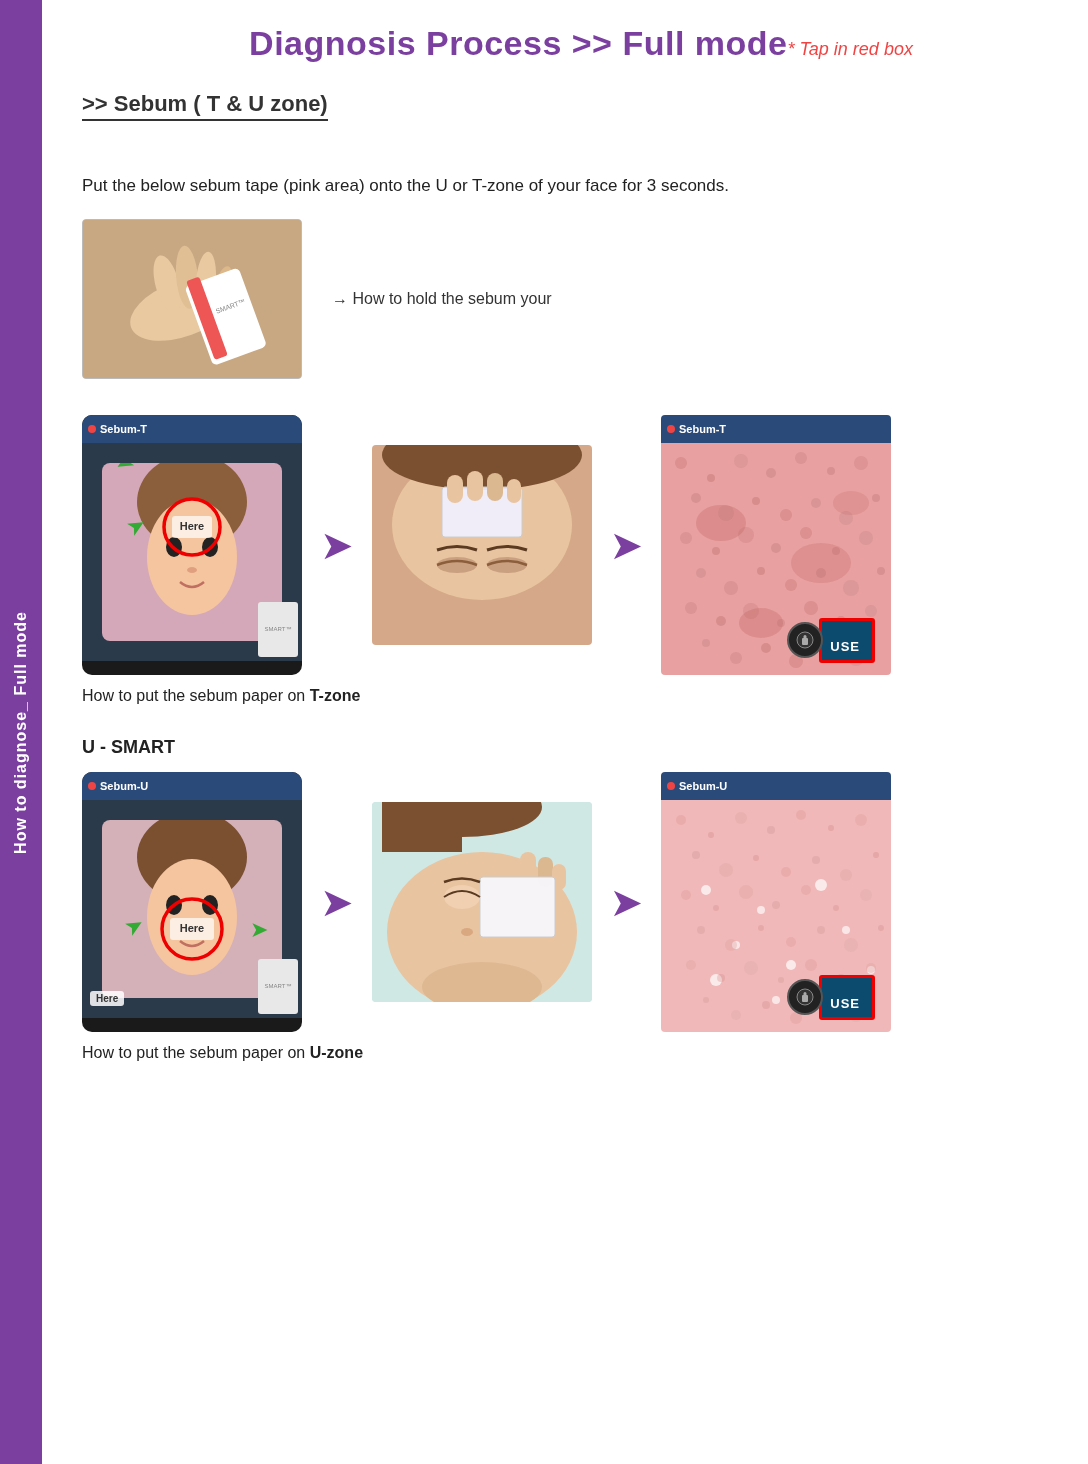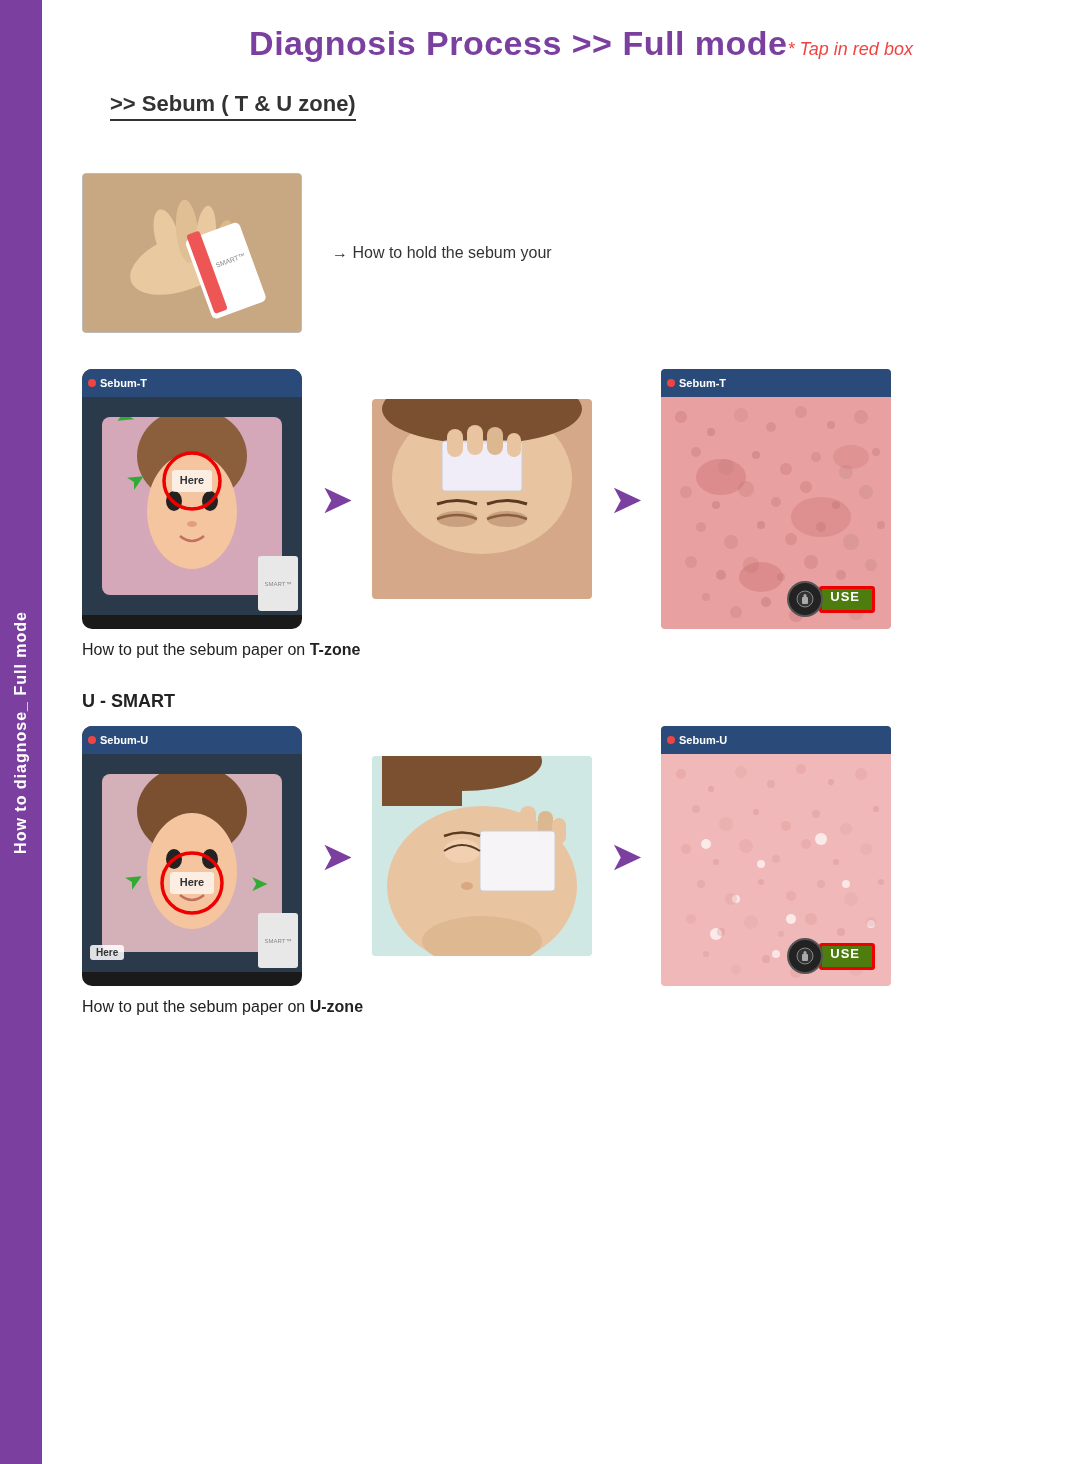--- a/index.html
+++ b/index.html
@@ -195,25 +195,25 @@
       display: flex;
       align-items: center;
       justify-content: center;
       z-index: 2;
     }
     .use-btn-circle svg {
       width: 20px;
       height: 20px;
     }
     .use-btn-rect {
-      background: #4d7c0f;
+      background: #0c4a6e;
       color: white;
       font-size: 13px;
       font-weight: bold;
-      padding: 0 12px 6px 8px;
+      padding: 18px 12px 6px 8px;
       border: 3px solid #e00;
       margin-left: -4px;
       border-radius: 3px;
       letter-spacing: 1px;
     }
 
     
     .step-caption {
       font-size: 16px;
       color: #222;
@@ -231,24 +231,25 @@
   <span class="sidebar-text">How to diagnose_  Full mode</span>
 </div>
 
 <div class="main">
 
   <div class="header">
     <h1 class="header-title">Diagnosis Process &gt;&gt; Full mode</h1>
     <span class="header-note">* Tap in red box</span>
   </div>
 
-  <div style="margin-bottom: 24px; margin-left: 28px;">
+  <div style="margin-bottom: 24px;">
     <span class="section-heading">&gt;&gt; Sebum ( T &amp; U zone)</span>
   </div>
 
+  <p class="intro-text">Put the below sebum tape (pink area) onto the U or T-zone of your face for 3 seconds.</p>
 
   <div class="sebum-tape-row">
     <div class="sebum-tape-img">
 
       <svg viewBox="0 0 220 160" xmlns="http://www.w3.org/2000/svg">
         <rect width="220" height="160" fill="#c8a882"></rect>
 
         <ellipse cx="100" cy="90" rx="55" ry="28" fill="#e8c9a0" transform="rotate(-20,100,90)"></ellipse>
         <ellipse cx="85" cy="65" rx="12" ry="30" fill="#e8c9a0" transform="rotate(-15,85,65)"></ellipse>
         <ellipse cx="105" cy="58" rx="11" ry="32" fill="#e0bf95" transform="rotate(-5,105,58)"></ellipse>

